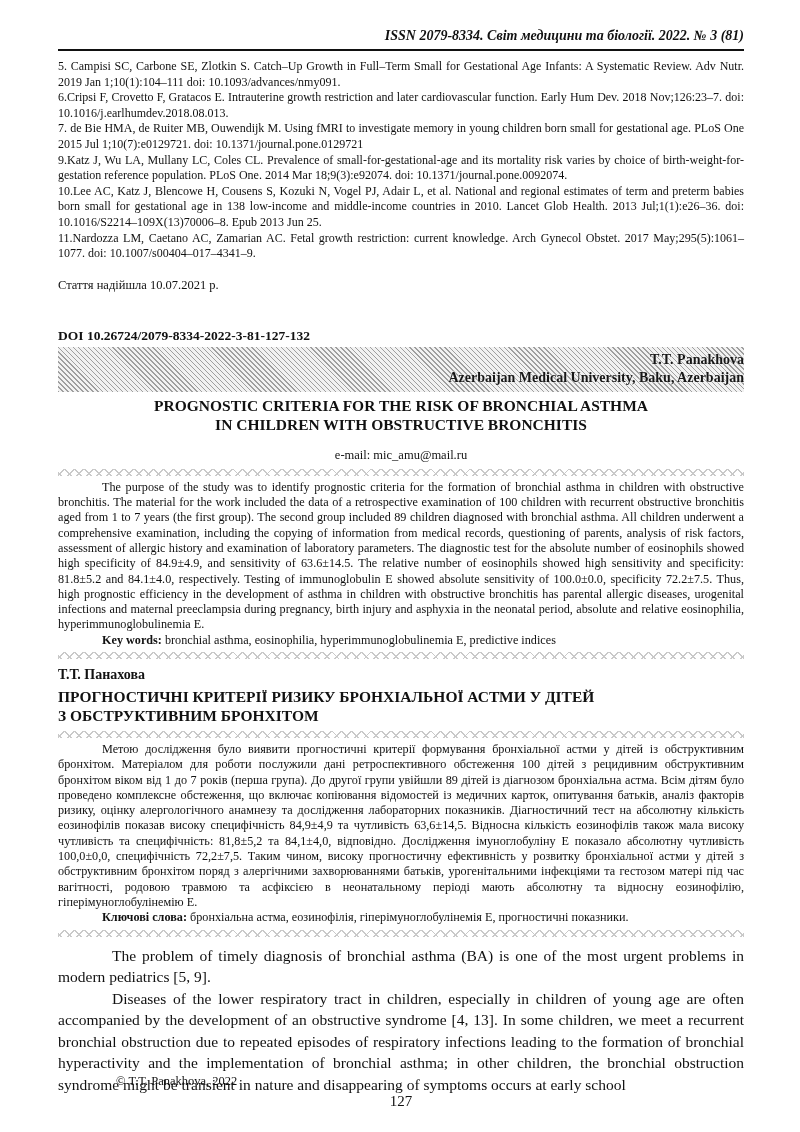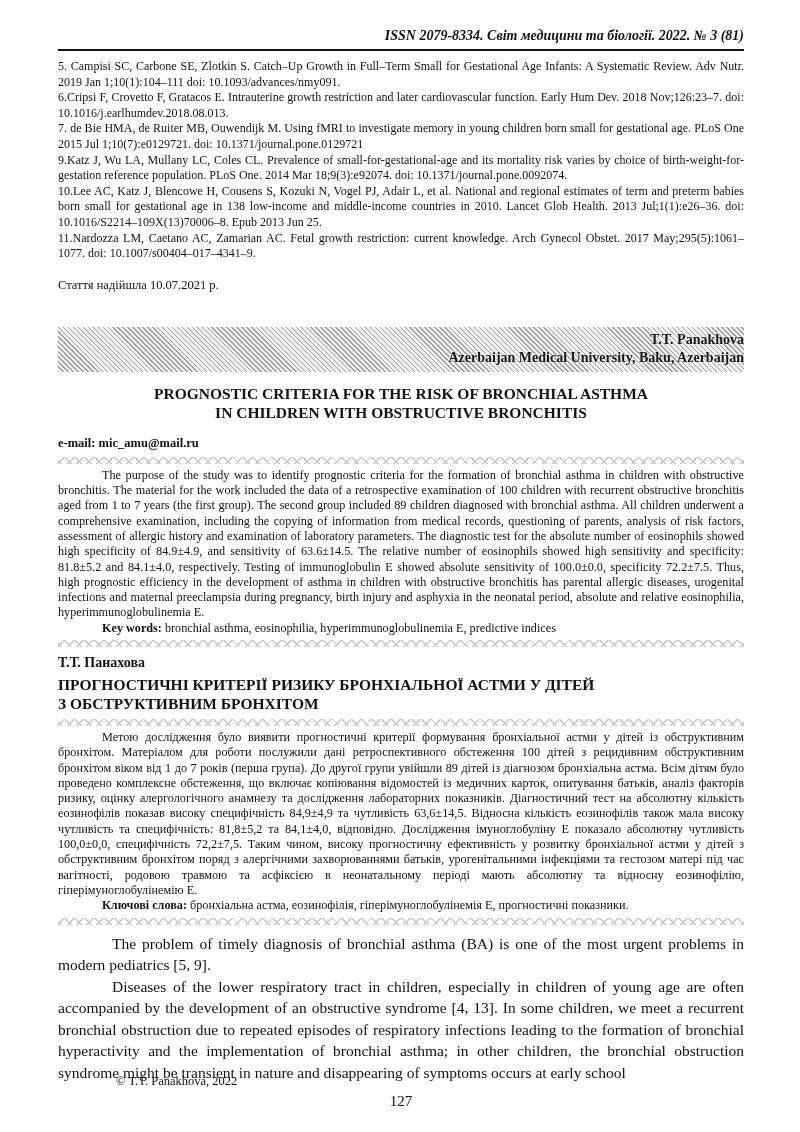--- a/index.html
+++ b/index.html
@@ -56,32 +56,31 @@
   .author-banner .line1,
   .author-banner .line2 {
     font-size: 14px;
     font-weight: bold;
     line-height: 18px;
     color: #161616;
     text-shadow: 0 0 2px #f2f2f2, 0 0 2px #f2f2f2;
   }
   
   .title-en {
-    margin-top: 12px;
+    margin-top: 4px;
     text-align: center;
     font-weight: bold;
     font-size: 15.5px;
     line-height: 19px;
   }
   .email {
-    text-align: left;
+    text-align: center;
     font-size: 12.5px;
     margin-top: 14px;
     margin-bottom: 6px;
-    font-weight: bold;
   }
   
   .zigzag {
     height: 7px;
     margin: 3px 0;
     background:
       repeating-linear-gradient(45deg, rgba(0,0,0,0) 0 2px, #c9c9c9 2px 3.4px, rgba(0,0,0,0) 3.4px 7px),
       repeating-linear-gradient(-45deg, rgba(0,0,0,0) 0 2px, #c9c9c9 2px 3.4px, rgba(0,0,0,0) 3.4px 7px);
   }
   
@@ -151,20 +150,21 @@
     <p>6.Cripsi F, Crovetto F, Gratacos E. Intrauterine growth restriction and later cardiovascular function. Early Hum Dev. 2018 Nov;126:23–7. doi: 10.1016/j.earlhumdev.2018.08.013.</p>
     <p>7. de Bie HMA, de Ruiter MB, Ouwendijk M. Using fMRI to investigate memory in young children born small for gestational age. PLoS One 2015 Jul 1;10(7):e0129721. doi: 10.1371/journal.pone.0129721</p>
     <p>9.Katz J, Wu LA, Mullany LC, Coles CL. Prevalence of small-for-gestational-age and its mortality risk varies by choice of birth-weight-for-gestation reference population. PLoS One. 2014 Mar 18;9(3):e92074. doi: 10.1371/journal.pone.0092074.</p>
     <p>10.Lee AC, Katz J, Blencowe H, Cousens S, Kozuki N, Vogel PJ, Adair L, et al. National and regional estimates of term and preterm babies born small for gestational age in 138 low-income and middle-income countries in 2010. Lancet Glob Health. 2013 Jul;1(1):e26–36. doi: 10.1016/S2214–109X(13)70006–8. Epub 2013 Jun 25.</p>
     <p>11.Nardozza LM, Caetano AC, Zamarian AC. Fetal growth restriction: current knowledge. Arch Gynecol Obstet. 2017 May;295(5):1061–1077. doi: 10.1007/s00404–017–4341–9.</p>
   </div>
 
   <div class="received">Стаття надійшла 10.07.2021 р.</div>
 
   <div class="doi-block">
+    <div>DOI 10.26724/2079-8334-2022-3-81-127-132</div>
   </div>
 
   <div class="author-banner">
     <div class="line1">T.T. Panakhova</div>
     <div class="line2">Azerbaijan Medical University, Baku, Azerbaijan</div>
   </div>
 
   <div class="title-en">
     <div>PROGNOSTIC CRITERIA FOR THE RISK OF BRONCHIAL ASTHMA</div>
     <div>IN CHILDREN WITH OBSTRUCTIVE BRONCHITIS</div>

